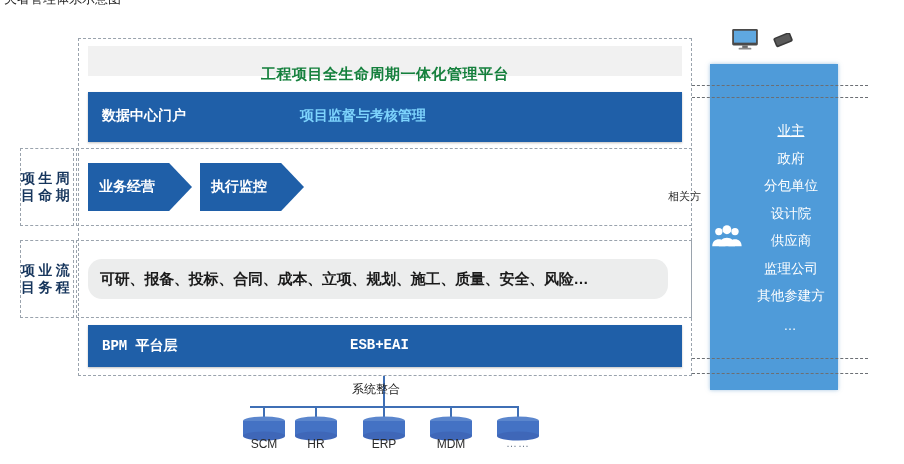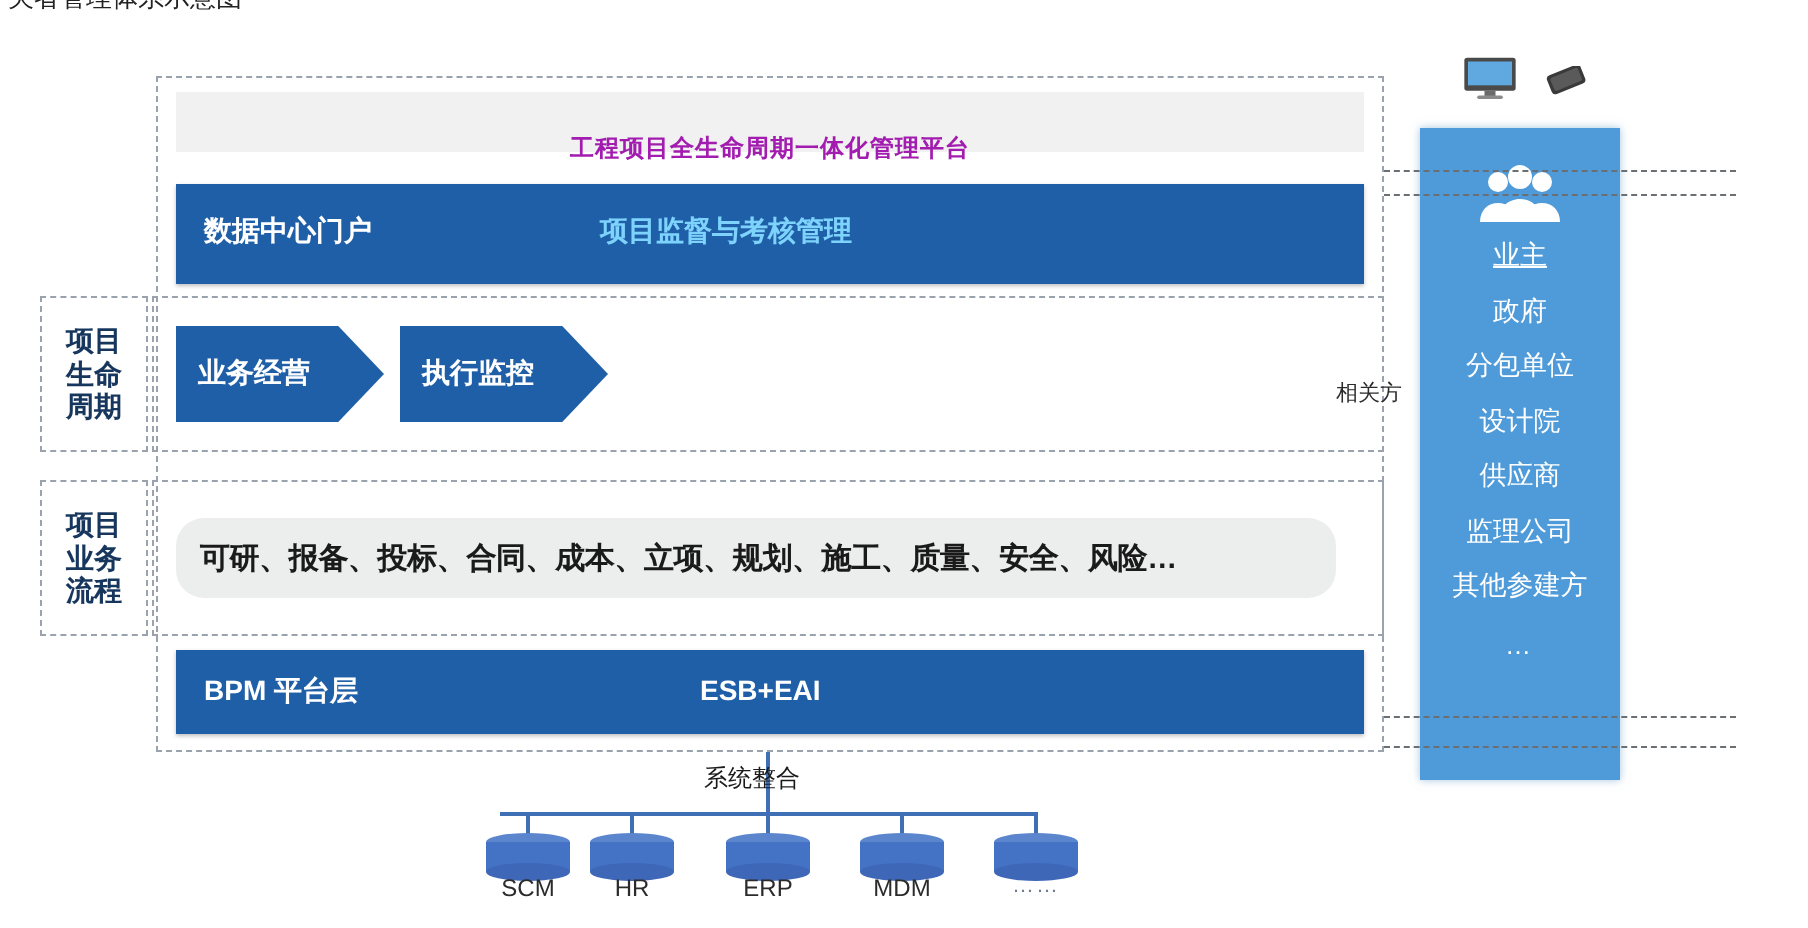--- a/index.html
+++ b/index.html
@@ -23,21 +23,21 @@
     position:absolute;left:78px;top:38px;width:614px;height:338px;
     border:1px dashed #9aa3ad;background:#ffffff;box-sizing:border-box;
   }
 
   
   .title-band{
     position:absolute;left:88px;top:46px;width:594px;height:30px;
     background:#f1f1f1;display:flex;align-items:center;justify-content:center;
   }
   .title-band .t{
-    font-size:12px;font-weight:bold;color:#a21caf;letter-spacing:.5px;margin-top:27px;
+    font-size:15px;font-weight:bold;color:#15803d;letter-spacing:.5px;margin-top:27px;
   }
 
   
   .portal-bar{
     position:absolute;left:88px;top:92px;width:594px;height:50px;
     background:#1f5fa8;
     box-shadow:0 1px 2px rgba(0,0,0,.25);
   }
   .portal-bar .pb-left{
     position:absolute;left:14px;top:15px;color:#fff;font-size:14px;font-weight:bold;
@@ -49,21 +49,21 @@
   
   .row-dashed{
     position:absolute;border:1px dashed #9aa3ad;box-sizing:border-box;background:transparent;
   }
   .lifecycle-left{left:20px;top:148px;width:54px;height:78px;}
   .lifecycle-right{left:76px;top:148px;width:616px;height:78px;}
   .process-left{left:20px;top:240px;width:54px;height:78px;}
   .process-right{left:76px;top:240px;width:616px;height:78px;}
 
   .side-label{
-    position:absolute;display:flex;flex-direction:column;align-items:center;
+    position:absolute;display:flex;flex-direction:row;align-items:center;
     justify-content:center;width:100%;height:100%;
     font-size:14px;font-weight:bold;color:#17365d;line-height:1.18;
   }
 
   
   .chevrons{
     position:absolute;left:88px;top:163px;width:580px;height:48px;
     display:flex;align-items:center;
   }
   .chev{
@@ -87,37 +87,37 @@
     background:#eceded;display:flex;align-items:center;border-radius:14px;
   }
   .process-strip span{
     font-size:15px;font-weight:bold;color:#1a1a1a;padding-left:12px;white-space:nowrap;
     letter-spacing:-0.2px;
   }
 
   
   .bpm-bar{
     position:absolute;left:88px;top:325px;width:594px;height:42px;
-    background:#1f5fa8;box-shadow:0 1px 2px rgba(0,0,0,.25);
+    background:#1f5fa8;box-shadow:0 1px 2px rgba(0,0,0,.25);font-family:Liberation Mono, monospace;
   }
   .bpm-bar .b-left{position:absolute;left:14px;top:12px;color:#fff;font-size:14px;font-weight:bold;}
   .bpm-bar .b-mid{position:absolute;left:262px;top:12px;color:#fff;font-size:14px;font-weight:bold;}
 
   
   .devices{position:absolute;left:730px;top:28px;width:80px;height:30px;}
   .monitor{
     position:absolute;left:0;top:0;width:30px;height:22px;
   }
   .phone{position:absolute;left:40px;top:5px;width:28px;height:18px;}
 
   .stake-panel{
-    position:absolute;left:710px;top:64px;width:100px;height:326px;
+    position:absolute;left:710px;top:64px;width:128px;height:326px;
     background:#4f9bd9;
     box-shadow:0 0 4px rgba(90,150,200,.55);
-    display:flex;flex-direction:column;align-items:center;
+    display:flex;align-items:center;
   }
   .people-icon{margin-top:18px;width:46px;height:30px;}
   .stake-list{display:flex;flex-direction:column;align-items:center;margin-top:2px;width:100%;}
   .stake-item{
     color:#ffffff;font-size:13.5px;line-height:1;padding:7px 0;white-space:nowrap;
   }
   .stake-item.first{text-decoration:underline;}
   .stake-item.dots{font-size:13px;letter-spacing:2px;padding-top:9px;}
 
   

